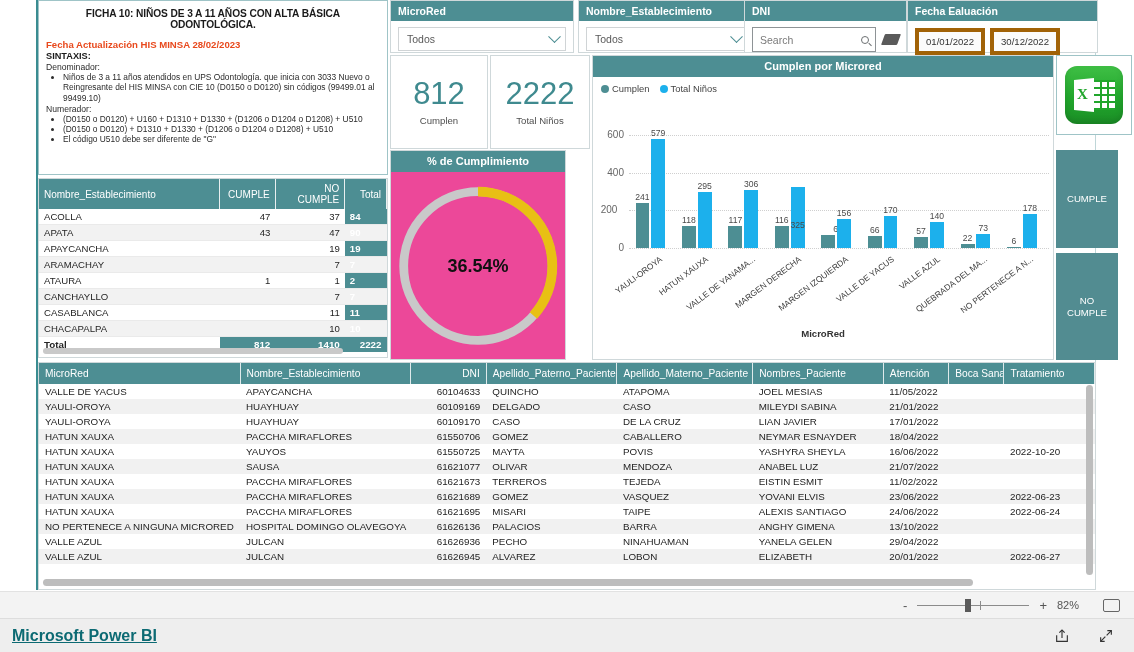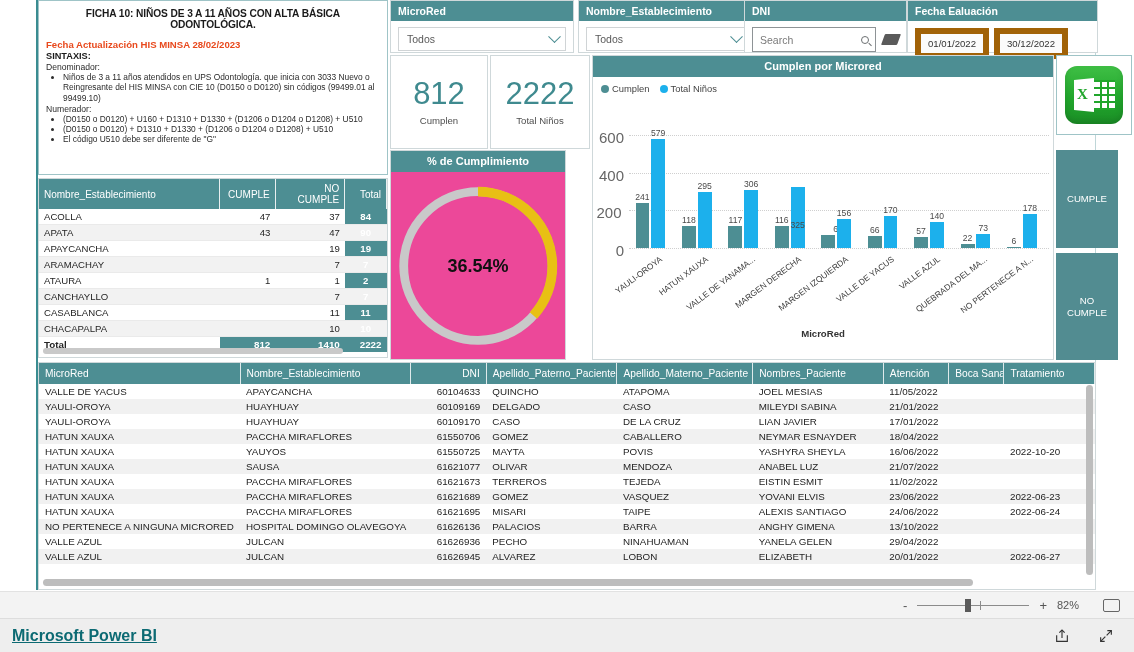--- a/index.html
+++ b/index.html
@@ -113,21 +113,21 @@
     transform: rotate(45deg);
   }
   .eraser {
     width: 16px; height: 11px;
     background: #5a5a5a;
     transform: skewX(-20deg);
     border-radius: 1px;
   }
   .date-row { display: flex; gap: 5px; padding-top: 1px; }
   .date-chip {
-    border: 6px solid #a16207;
+    border: 4px solid #a16207;
     background: #fbfbfb;
     font-size: 9.6px;
     color: #333;
     padding: 4px 7px;
   }
   
   .kpi {
     position: absolute;
     background: #ffffff;
     border: 1px solid #cfd8da;
@@ -167,21 +167,21 @@
     border: 1px solid #cfd8da;
   }
   .legend { display: flex; gap: 10px; padding: 6px 0 0 8px; align-items:center; }
   .legend-item { display: flex; align-items: center; gap: 3px; font-size: 9.4px; color: #444; }
   .dot { width: 8px; height: 8px; border-radius: 50%; display:inline-block;}
   .plot { position: relative; width: 462px; height: 232px; }
   .axis-label {
     text-align: center; font-size: 9.6px; color: #333;
     font-weight: bold; margin-top: 2px;
   }
-  .ytick { position:absolute; font-size:15px; color:#666; right:0; }
+  .ytick { position:absolute; font-size:10px; color:#666; right:0; }
   .gridline { position:absolute; left:0; right:6px; border-top: 1px dotted #cfcfcf; }
   .bar { position: absolute; bottom: 0; }
   .bar-lbl { position:absolute; font-size:8.6px; color:#4a4a4a; text-align:center; }
   .xlbl {
     position: absolute;
     font-size: 8.4px; color: #3c3c3c;
     transform-origin: right top;
     transform: rotate(-37deg);
     white-space: nowrap;
     text-align: right;
@@ -203,21 +203,21 @@
   table.m th.num, table.m td.num { text-align: right; }
   table.m td {
     font-size: 9.6px; color: #252525;
     padding: 2px 5px;
     border-bottom: 1px solid #eaeaea;
     white-space: nowrap; overflow: hidden;
   }
   table.m tr.alt td { background: #f2f2f2; }
   table.m td.tot {
     background: #4d8e93; color: #ffffff;
-    font-weight: bold; text-align: center;
+    font-weight: bold; text-align: left;
   }
   table.m tr.totrow td {
     font-weight: bold; font-size: 9.8px;
     border-top: 1px solid #c6c6c6;
     border-bottom: none;
   }
   table.m tr.totrow td.teal {
     background: #4d8e93; color: #fff; text-align: right;
   }
   .hscroll {

